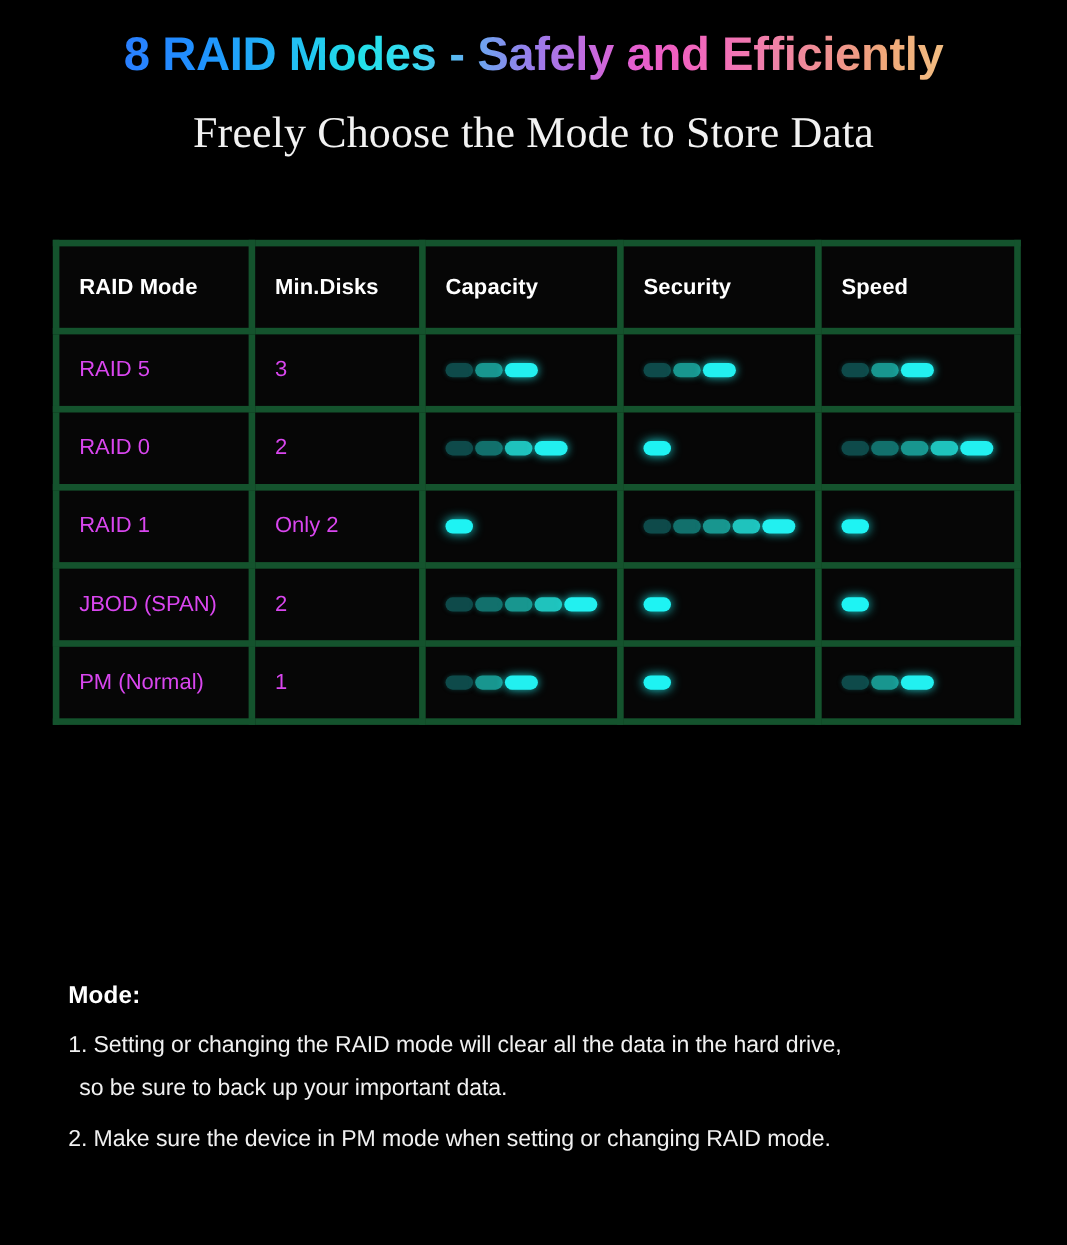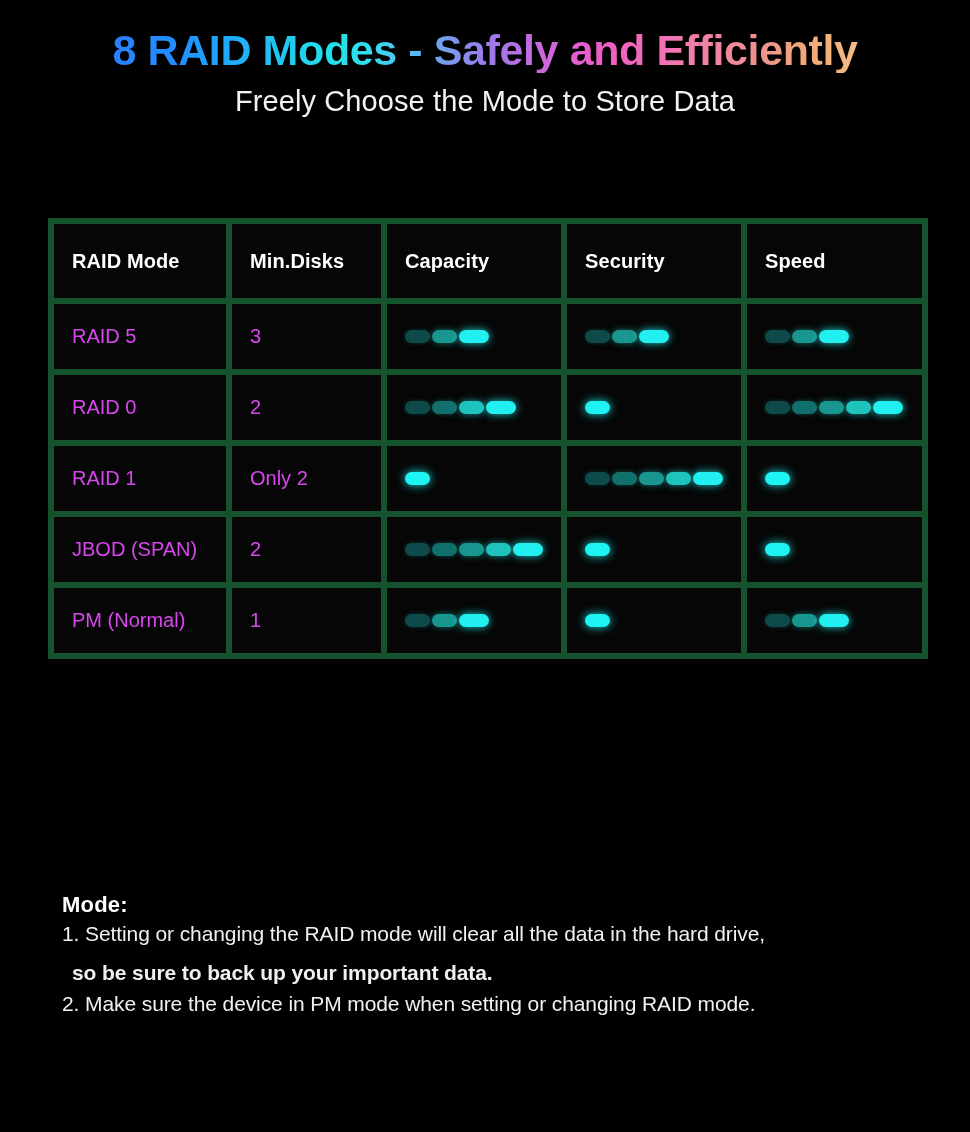--- a/index.html
+++ b/index.html
@@ -38,25 +38,26 @@
         #ef9090 86%,
         #f0a878 93%,
         #f2bd82 100%);
     -webkit-background-clip: text;
     background-clip: text;
     color: transparent;
     -webkit-text-fill-color: transparent;
     display: inline-block;
   }
   .sub-title {
-    margin-top: 12px;
-    font-size: 29px;
+    margin-top: 24px;
+    font-size: 40px;
     font-weight: 400;
     color: #f2f2f2;
     letter-spacing: 0.1px;
+    font-family: Liberation Serif, serif;
   }
 
   
   .table-wrap {
     position: absolute;
     left: 48px;
     top: 218px;
     width: 874px;
   }
   table.raid {
@@ -122,21 +123,21 @@
     top: 892px;
     width: 860px;
   }
   .note-head {
     color: #ffffff;
     font-size: 22px;
     font-weight: 700;
     letter-spacing: 0.2px;
   }
   .note-line {
-    margin-top: 2px;
+    margin-top: 18px;
     color: #f0f0f0;
     font-size: 21px;
     font-weight: 400;
     line-height: 1.38;
     letter-spacing: -0.1px;
   }
   .note-line.indent { padding-left: 10px; }
 </style>
 </head>
 <body>
@@ -287,17 +288,17 @@
               </div>
             </td>
           </tr>
         </tbody>
     </table>
   </div>
 
   <div class="note-wrap">
     <div class="note-head">Mode:</div>
     <div class="note-line">1. Setting or changing the RAID mode will clear all the data in the hard drive,</div>
-    <div class="note-line indent" style="margin-top:10px;font-weight:bold;">so be sure to back up your important data.</div>
+    <div class="note-line indent" style="margin-top:10px;">so be sure to back up your important data.</div>
     <div class="note-line">2. Make sure the device in PM mode when setting or changing RAID mode.</div>
   </div>
 
 </div>
 
 </body></html>

